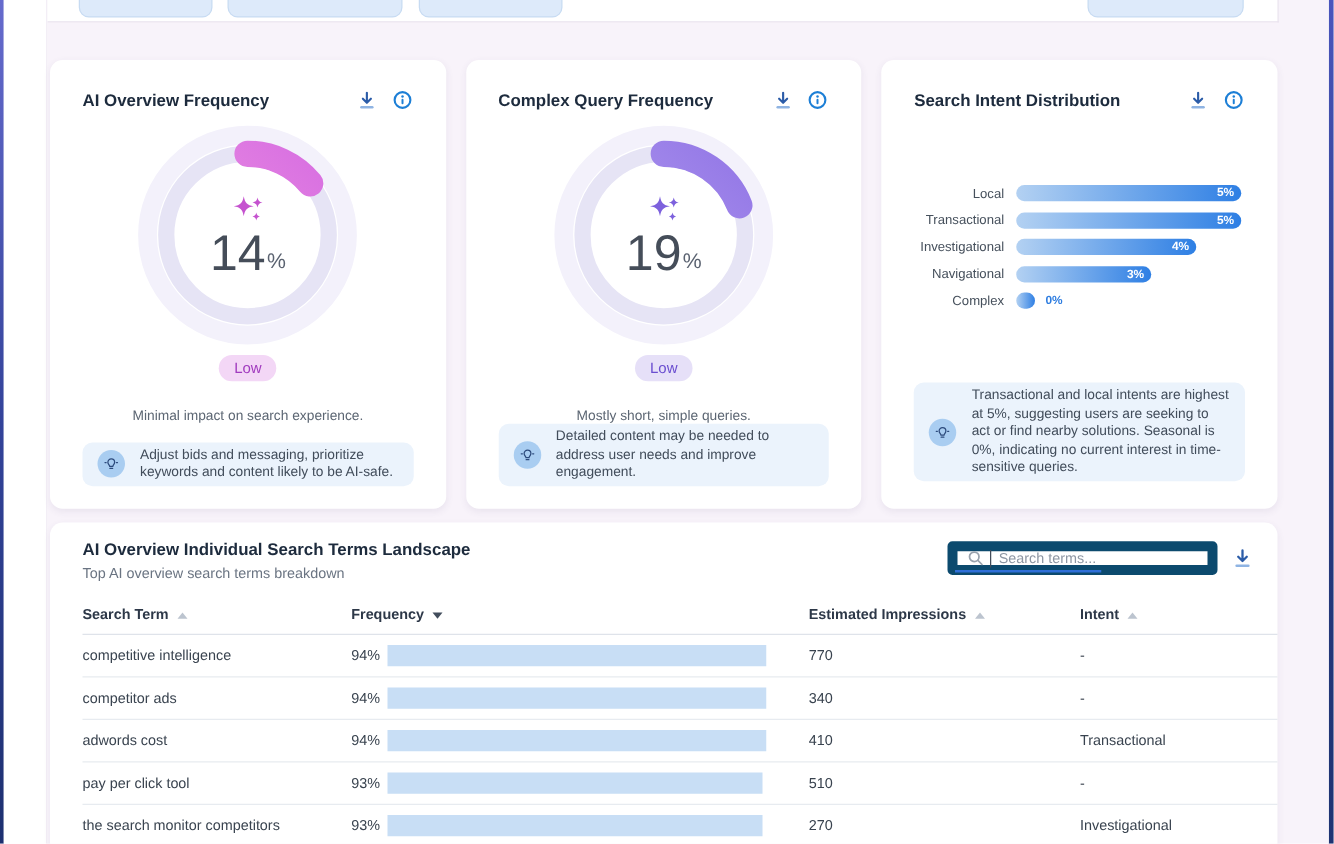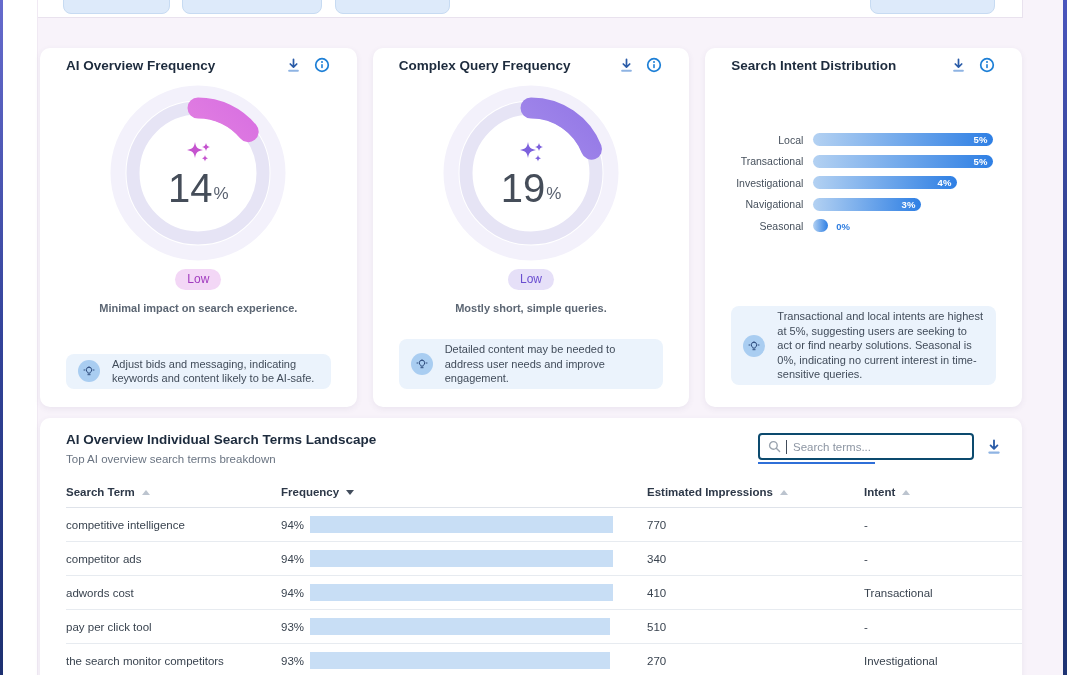--- a/index.html
+++ b/index.html
@@ -19,38 +19,38 @@
           background:#ddeafa; border:1px solid #c7dbf2; }
   .pill1{ left:25px;  width:107px; }
   .pill2{ left:144px; width:140px; }
   .pill3{ left:297px; width:115px; }
   .pill4{ left:832px; width:125px; }
 
   .cards { position:absolute; left:2px; top:48px; width:982px;
            display:grid; grid-template-columns:1fr 1fr 1fr; gap:16px; }
   .card { background:#fff; border-radius:10px; height:359px; padding:0 26px;
           box-shadow:0 2px 6px rgba(80,60,120,.08); display:flex; flex-direction:column; }
-  .card-header { display:flex; align-items:center; margin-top:7px; height:20px; }
+  .card-header { display:flex; align-items:center; margin-top:22px; height:20px; }
   .card-title { flex:1; font-size:13.5px; font-weight:700; color:#1d2b3d; }
   .icon-btn { width:18px; height:18px; display:flex; align-items:center; justify-content:center;
               margin-left:10px; cursor:pointer; background:none; border:none; padding:0; }
 
   
   .gauge-wrap { width:176px; height:176px; margin:10px auto 0; position:relative; }
   .gauge-center { position:absolute; inset:0; display:flex; flex-direction:column;
                   align-items:center; justify-content:center; }
   .gauge-num-row { display:flex; align-items:flex-end; }
   .gauge-num { font-size:40px; line-height:1; color:#454d59; }
   .gauge-unit { font-size:17px; color:#5a6270; margin:0 0 4px 1px; }
   .sparkle { margin-bottom:3px; }
 
   .badge { align-self:center; margin-top:8px; padding:3px 12px 4px; border-radius:11px; font-size:12px; }
   .badge-pink   { background:#f3d7f6; color:#a13bbf; }
   .badge-purple { background:#e6e0f8; color:#6a4ed0; }
-  .caption { text-align:center; margin-top:12px; font-size:11px; color:#5c6673;font-weight:bold; }
+  .caption { text-align:center; margin-top:22px; font-size:11px; color:#5c6673; }
 
   .tip { margin-top:auto; margin-bottom:18px; background:#ebf3fc; border-radius:8px;
          display:flex; align-items:center; gap:12px; padding:3px 12px; }
   .tip-tall { margin-bottom:22px; }
   .tip-icon { width:22px; height:22px; border-radius:50%; background:#a9cdf1; flex:none;
               display:flex; align-items:center; justify-content:center; }
   .tip-text { font-size:11px; color:#414c5a; line-height:1.32; }
 
   
   .intent-chart { margin-top:54px; }
@@ -64,21 +64,21 @@
   .intent-val.outside { position:absolute; top:50%; transform:translateY(-50%);
                         color:#2e7de0; padding:0; }
 
   
   .table-card { position:absolute; left:2px; top:418px; width:982px; height:300px;
                 background:#fff; border-radius:10px; box-shadow:0 2px 6px rgba(80,60,120,.08); }
   .table-head { padding:14px 26px 0; position:relative; }
   .table-title { font-size:13.5px; font-weight:700; color:#1d2b3d; }
   .table-sub { margin-top:6px; font-size:11.5px; color:#6a7482; }
   .search-wrap { position:absolute; right:19px; top:15px; display:flex; align-items:center; gap:11px; }
-  .search-box { width:216px; height:27px; background:#fff; border:2px solid #0c4a6e; border-radius:4px;
+  .search-box { width:216px; height:27px; background:#fff; border:8px solid #0c4a6e; border-radius:4px;
                 display:flex; align-items:center; padding:0 8px; position:relative; }
   .search-box input { border:none; outline:none; flex:1; font-size:11.5px; color:#39434f;
                       font-family:"Liberation Sans",sans-serif; margin-left:6px; background:transparent; }
   .search-box input::placeholder { color:#8d96a3; }
   .caret { width:1px; height:14px; background:#414c5a; margin-left:5px; }
   .search-underline { position:absolute; left:-2px; bottom:-6px; width:117px; height:2px; background:#2f6fd8; }
 
   .thead, .trow { margin-left:26px; padding-right:26px; display:grid;
                   grid-template-columns:215px 29px 337px 217px 1fr; align-items:center; }
   .thead { height:31px; border-bottom:1px solid #dfe3ea; margin-top:12px;
@@ -153,21 +153,21 @@
       <div class="badge badge-pink">Low</div>
       <div class="caption">Minimal impact on search experience.</div>
       <div class="tip">
         <span class="tip-icon">
           <svg width="12" height="12" viewBox="0 0 12 12" fill="none" stroke="#2c4a7c" stroke-width="1" stroke-linecap="round">
               <path d="M6 2.1a2.7 2.7 0 0 1 2.7 2.7c0 1.1-.6 1.7-1 2.2-.3.4-.5.7-.5 1.1H4.8c0-.4-.2-.7-.5-1.1-.4-.5-1-1.1-1-2.2A2.7 2.7 0 0 1 6 2.1Z"></path>
               <path d="M4.9 9.7h2.2"></path>
               <path d="M1 5h.9M10.1 5h.9"></path>
             </svg>
         </span>
-        <span class="tip-text">Adjust bids and messaging, indicating keywords and content likely to be AI-safe.</span>
+        <span class="tip-text">Adjust bids and messaging, prioritize keywords and content likely to be AI-safe.</span>
       </div>
     </div>
 
     <div class="card">
       <div class="card-header">
         <div class="card-title">Complex Query Frequency</div>
         <button class="icon-btn">
           <svg width="15" height="15" viewBox="0 0 14 14">
               <path d="M7 1.2v7M4 5.6L7 8.6l3-3" stroke="#2b5ca8" stroke-width="1.6" fill="none" stroke-linecap="round" stroke-linejoin="round"></path>
               <rect x="2" y="11" width="10" height="1.8" rx=".9" fill="#8fb4e3"></rect>
@@ -264,21 +264,21 @@
   </div>
           <div class="intent-row">
     <span class="intent-label">Navigational</span>
     <div class="intent-track">
       <div class="intent-bar" style="width: 108px;">
         <span class="intent-val">3%</span>
       </div>
     </div>
   </div>
           <div class="intent-row">
-    <span class="intent-label">Seasonal</span>
+    <span class="intent-label">Complex</span>
     <div class="intent-track">
       <div class="intent-bar" style="width: 15px;">
         
       </div>
     <span class="intent-val outside" style="left: 23px;">0%</span>
             </div>
   </div>
         </div>
       <div class="tip tip-tall">
         <span class="tip-icon">

